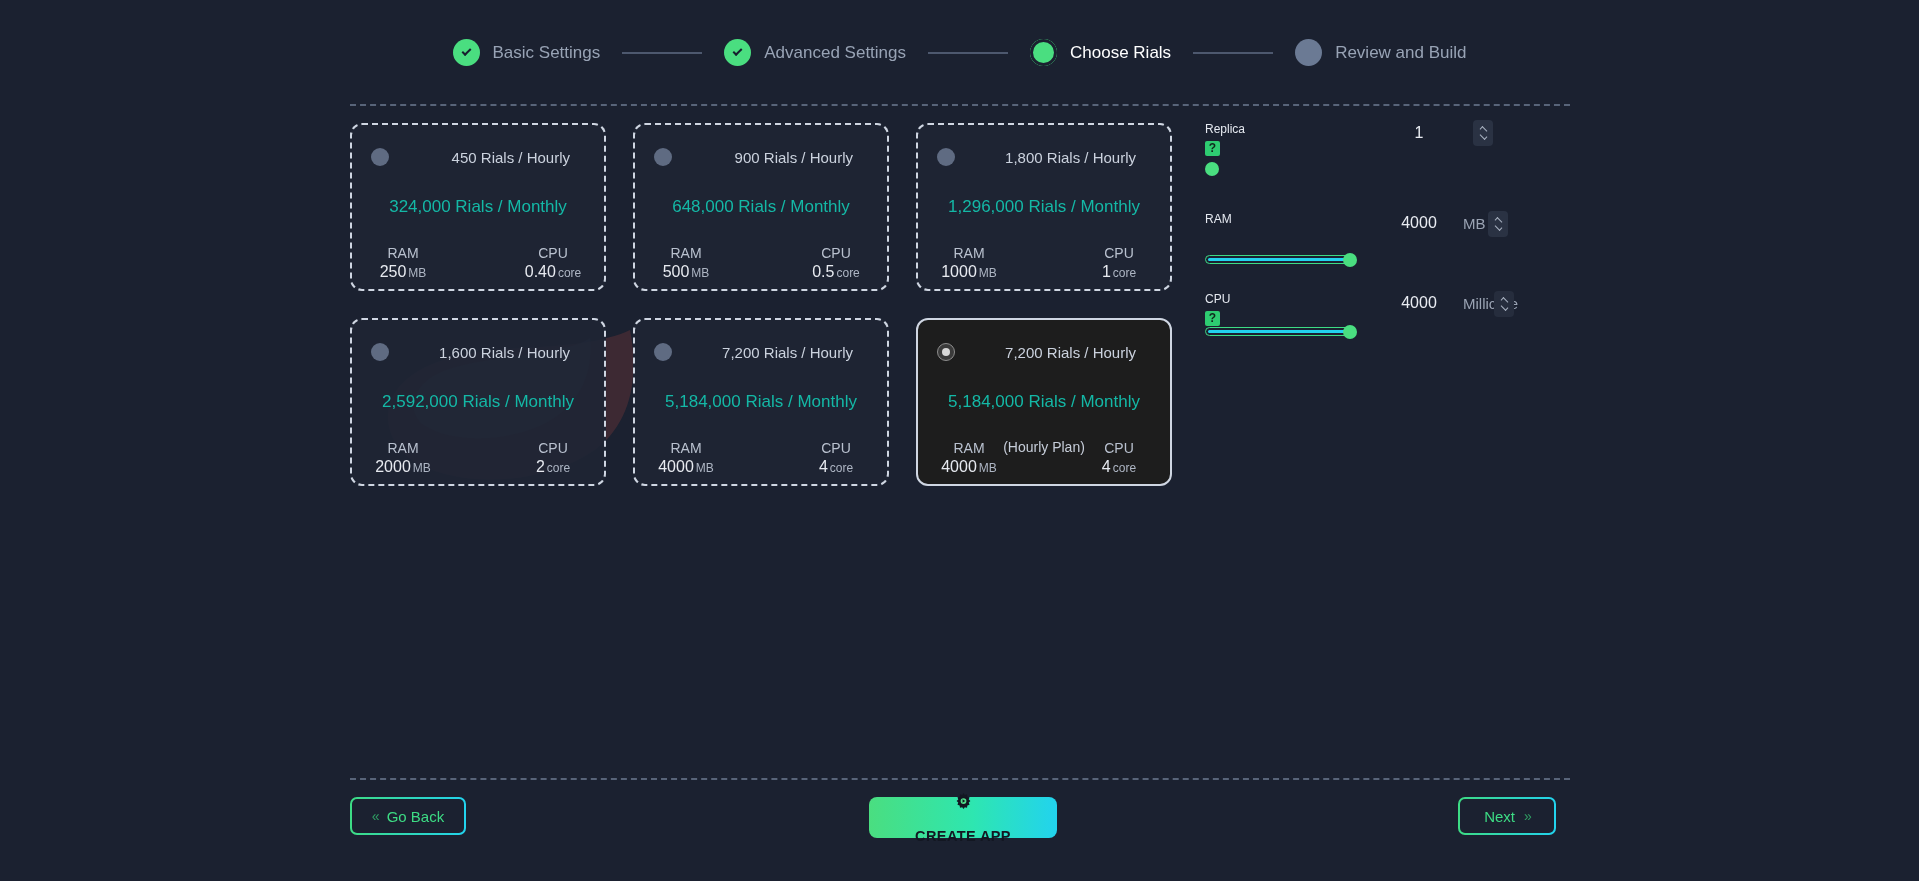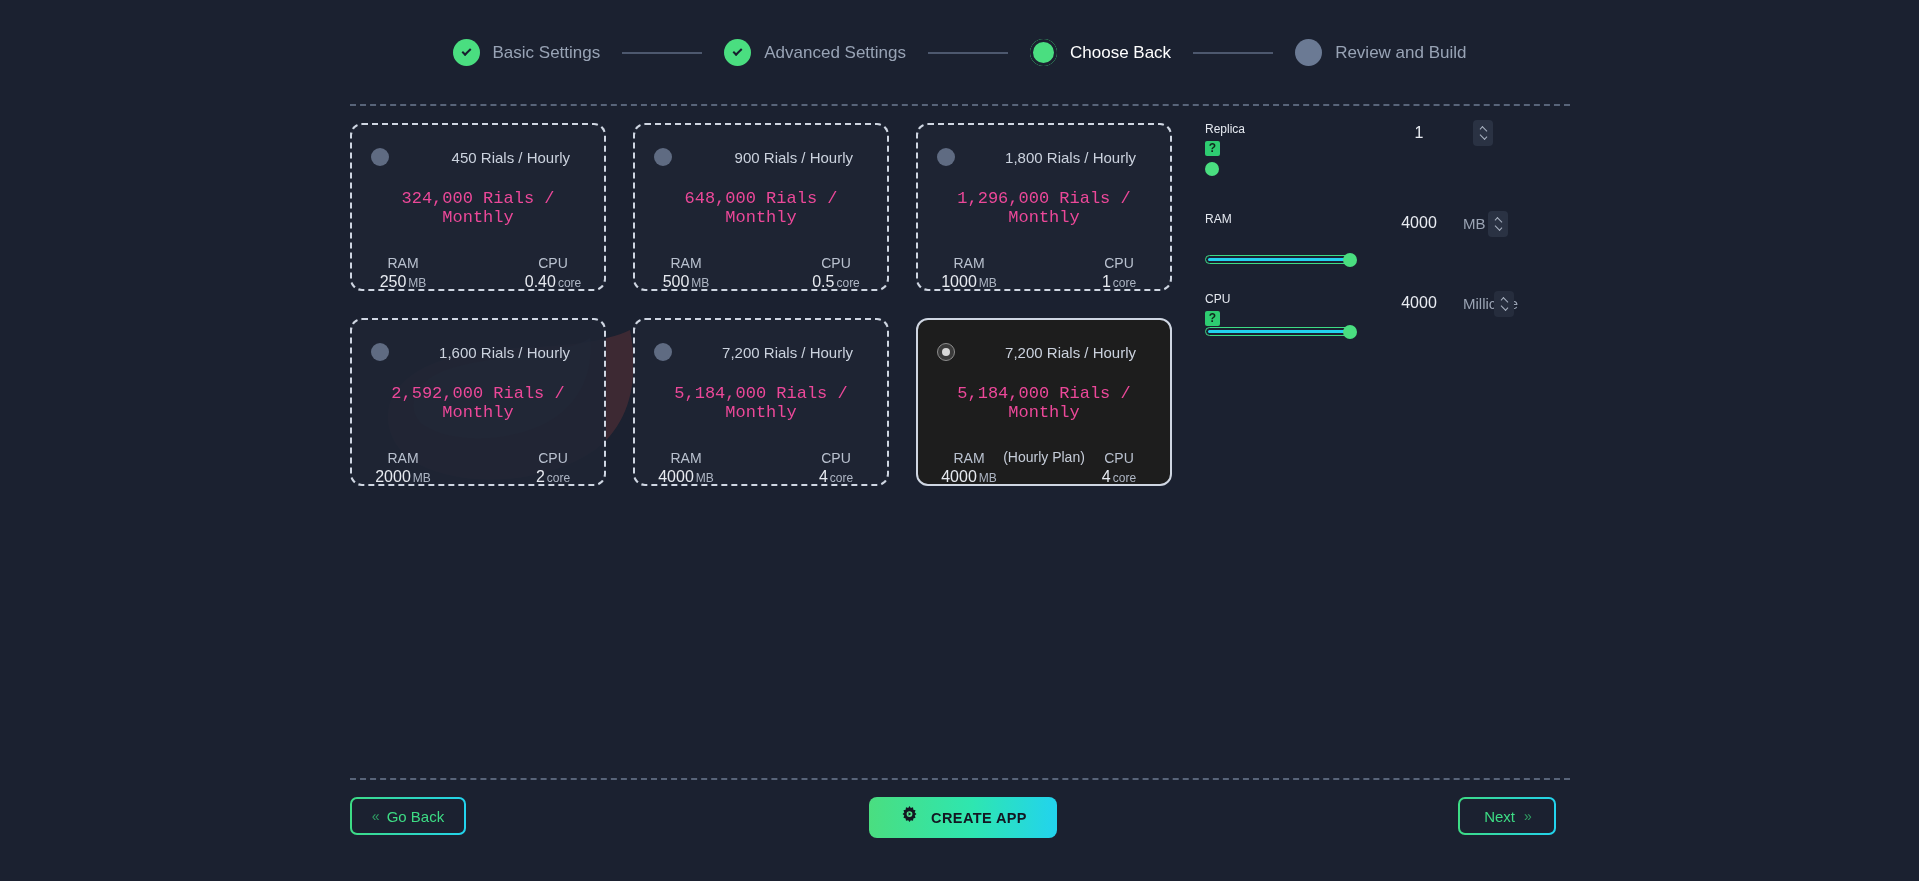--- a/index.html
+++ b/index.html
@@ -157,23 +157,22 @@
   .plan-hourly {
     flex: 1;
     text-align: right;
     font-size: 15px;
     color: #cbd2de;
     margin-right: 18px;
   }
   .plan-monthly {
     text-align: center;
     font-size: 17px;
-    color: #ec4899;
-    margin-top: 19px;
-    font-family: Liberation Mono, monospace;
+    color: #14b8a6;
+    margin-top: 27px;
   }
 
   .plan-specs {
     margin-top: 26px;
     display: flex;
     align-items: flex-start;
     justify-content: space-between;
     padding: 0 6px;
     position: relative;
   }
@@ -374,20 +373,21 @@
     top: 0;
     width: 188px;
     height: 41px;
     border-radius: 8px;
     background: linear-gradient(90deg, #4ade80 0%, #2ee6b0 55%, #22d3ee 100%);
     display: flex;
     align-items: center;
     justify-content: center;
     gap: 11px;
     cursor: pointer;
+    flex-direction: column;
   }
   .btn-create .label {
     font-size: 14.5px;
     font-weight: bold;
     color: #131722;
     letter-spacing: 0.4px;
   }
 </style>
 </head>
 <body>
@@ -411,21 +411,21 @@
     <span class="step-line"></span>
     <div class="step">
       <span class="step-dot done">
           <span class="tick"></span>
         </span>
       <span class="step-label">Advanced Settings</span>
     </div>
     <span class="step-line"></span>
     <div class="step">
       <span class="step-dot current"></span>
-      <span class="step-label active">Choose Back</span>
+      <span class="step-label active">Choose Rials</span>
     </div>
     <span class="step-line"></span>
     <div class="step">
       <span class="step-dot pending"></span>
       <span class="step-label">Review and Build</span>
     </div>
   </div>
 
   <div class="rule top"></div>
 

